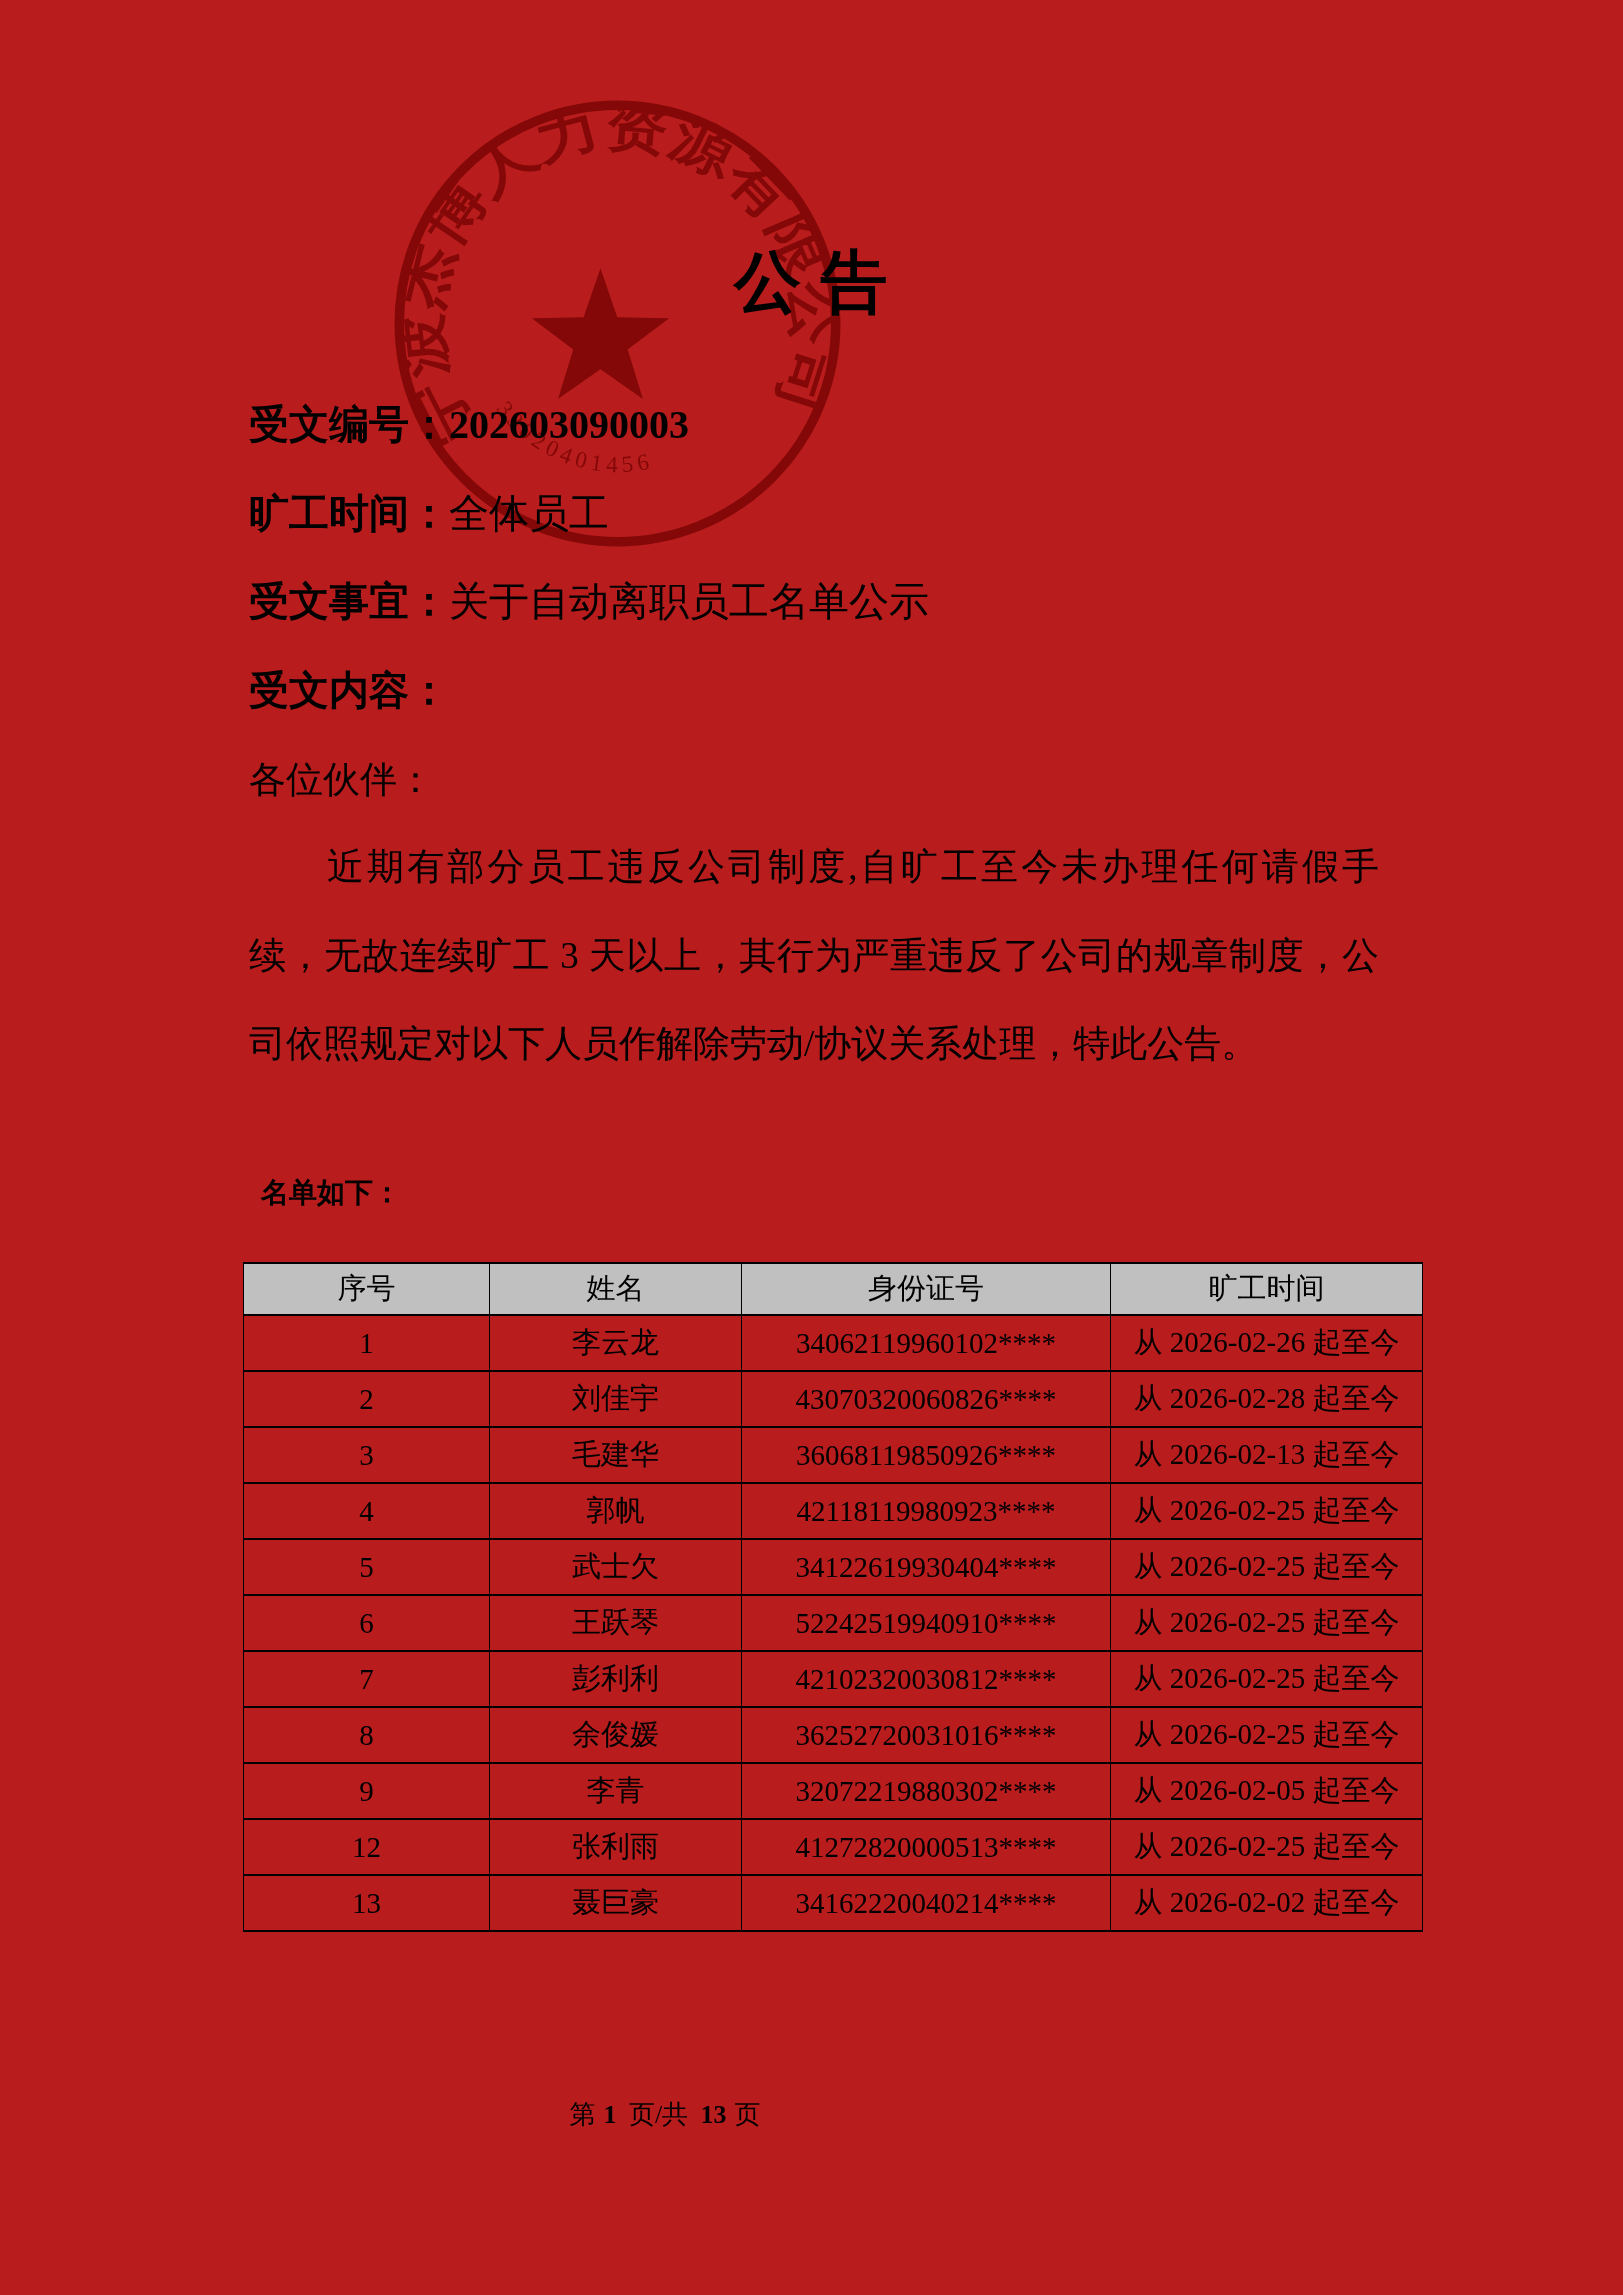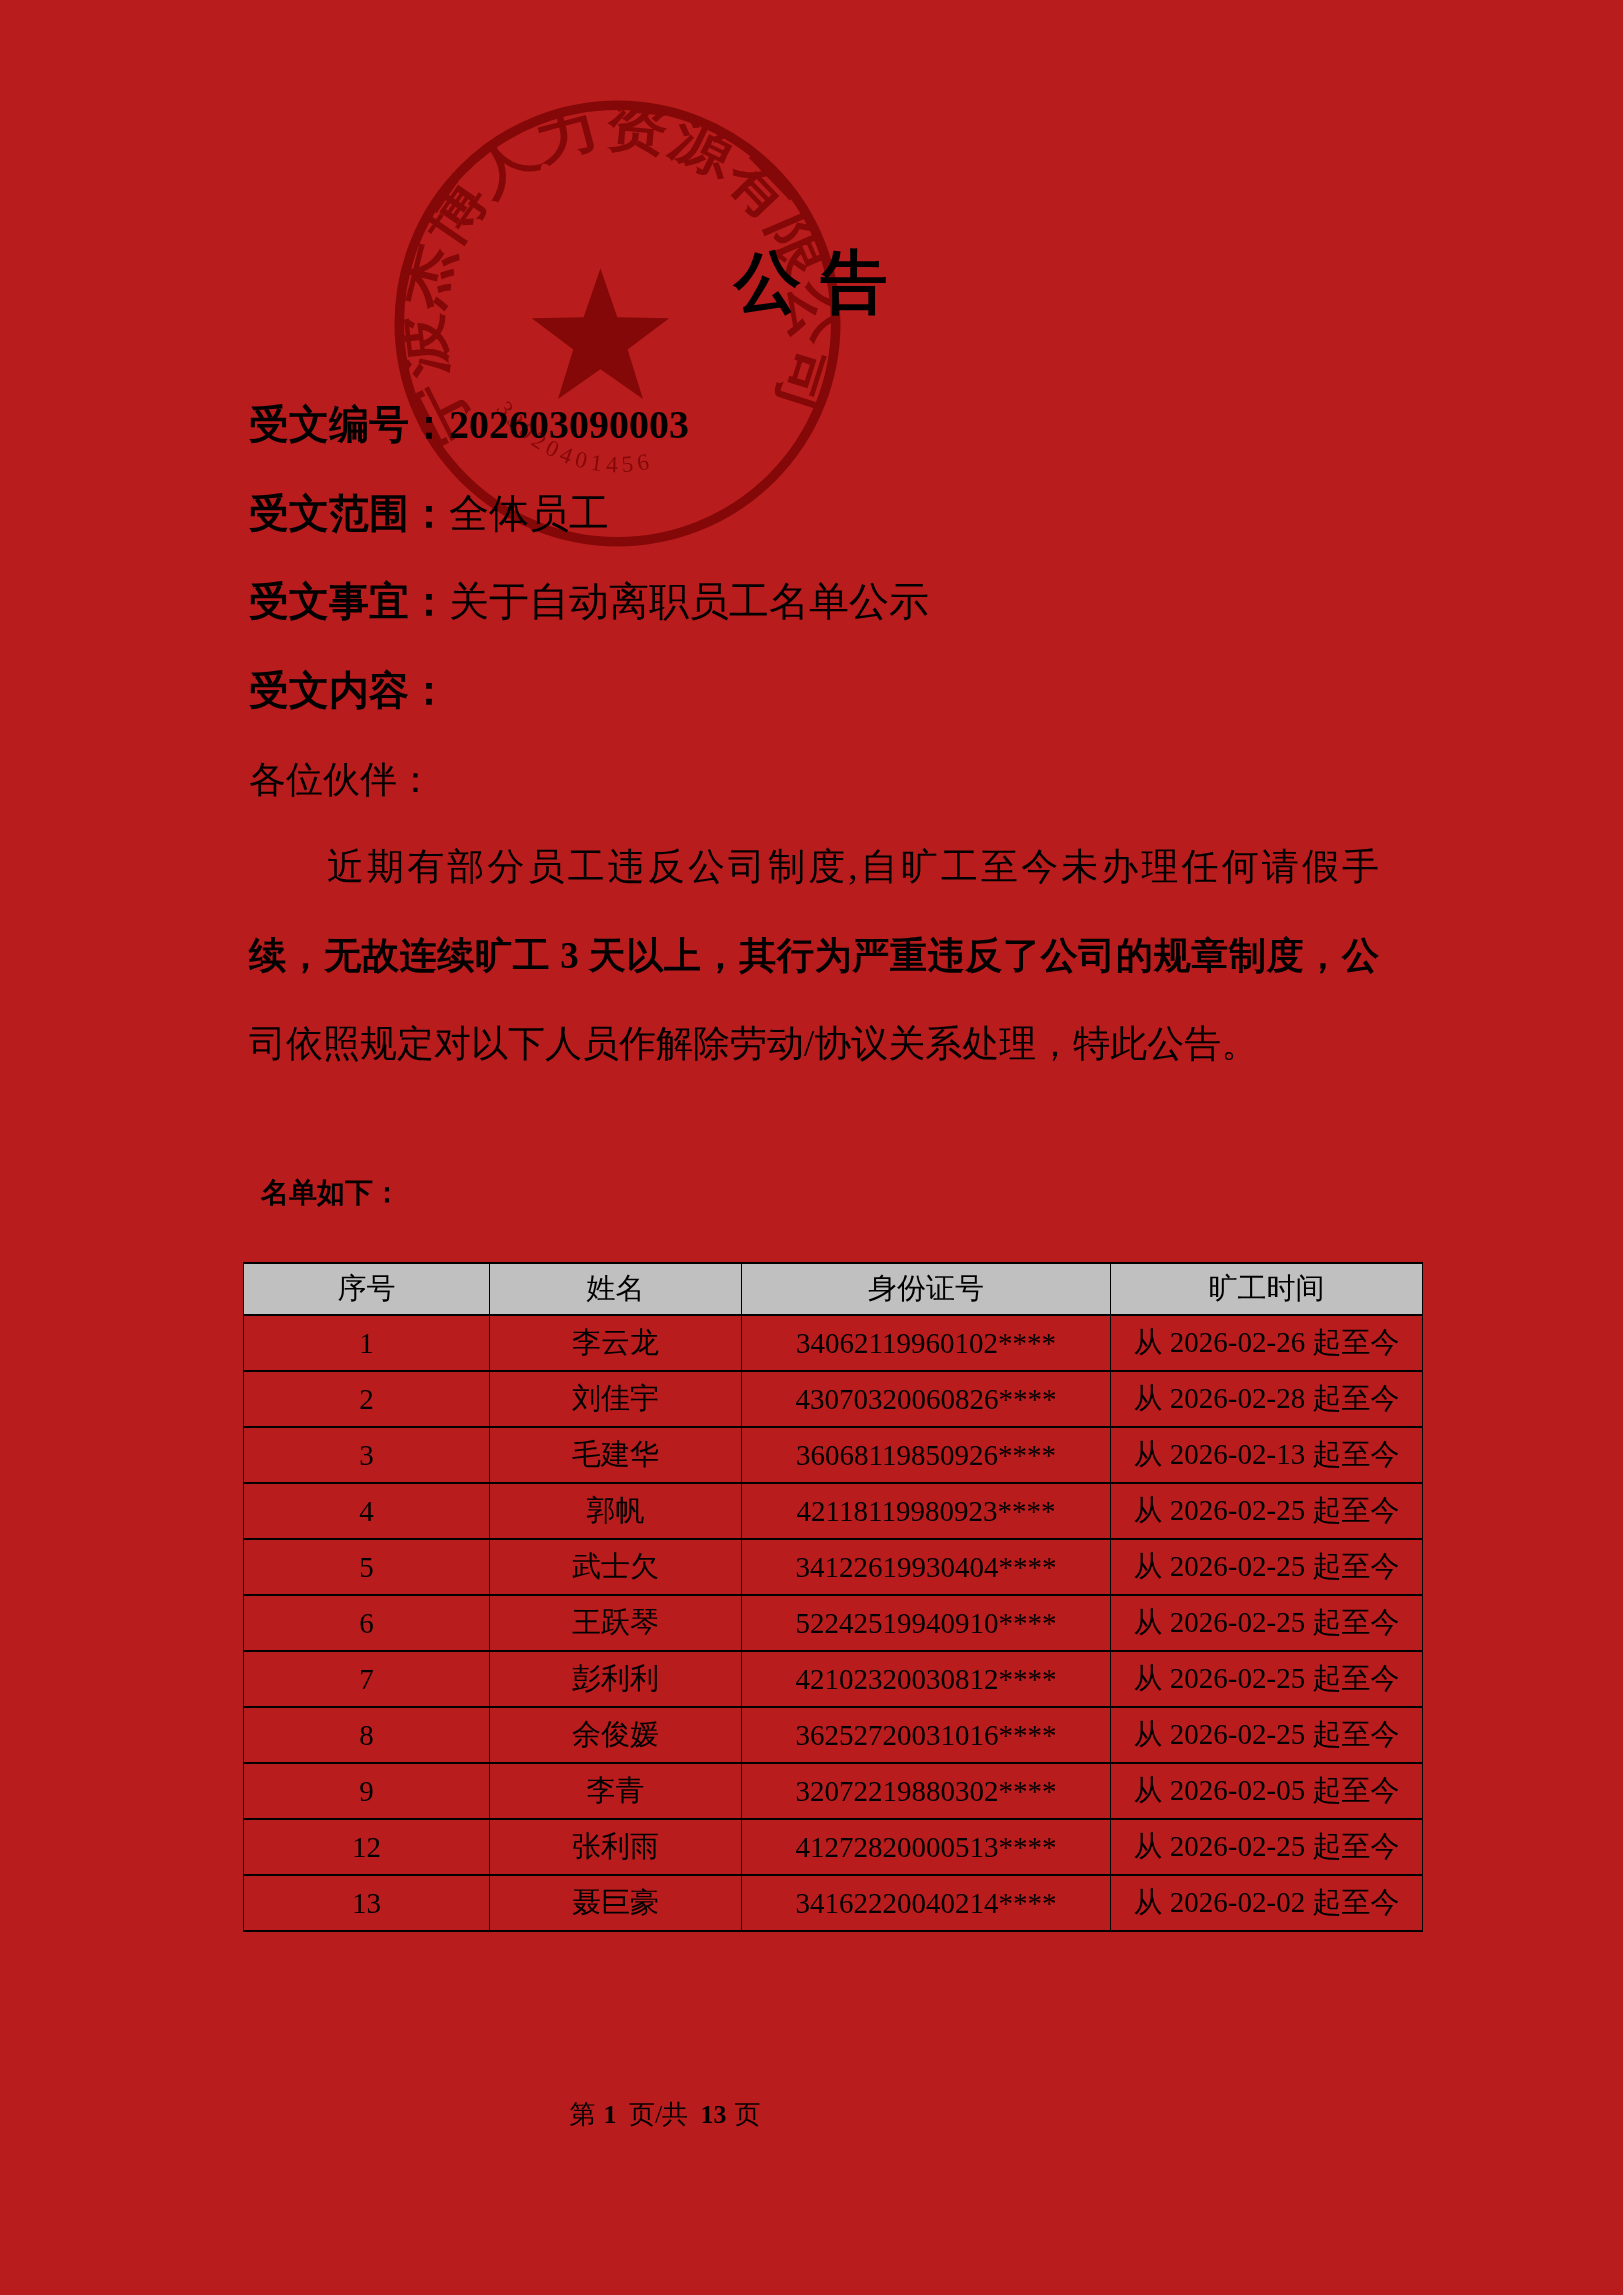--- a/index.html
+++ b/index.html
@@ -13,21 +13,21 @@
   .meta-line { position:absolute; left:249px; font-size:40px; font-weight:bold; line-height:1.2; white-space:pre; }
   .meta-line .value { font-weight:normal; }
   .meta-line .value.bold { font-weight:bold; }
   .m0 { top:401px; } .m1 { top:490px; } .m2 { top:578px; } .m3 { top:667px;text-align:right; }
 
   .salutation { position:absolute; left:249px; top:755px; font-size:37px; }
 
   .para-line { position:absolute; left:249px; width:1130px; font-size:37px;
                text-align:justify; text-align-last:justify; white-space:normal; }
   .p0 { top:842px; text-indent:78px; }
-  .p1 { top:931px;font-weight:bold; }
+  .p1 { top:931px; }
   .p2 { top:1019px; text-align-last:left; }
 
   .list-intro { position:absolute; left:249px; top:1174px; font-size:28px; font-weight:600;margin-left:12px; }
 
   table.roster { position:absolute; left:243px; top:1262px; width:1178px;
                  border-collapse:collapse; table-layout:fixed; font-size:29px;padding-left:10px; }
   table.roster th, table.roster td {
     border-left:1.4px solid #000; border-right:1.4px solid #000;
     border-top:2.7px solid #000; border-bottom:2.7px solid #000;
     text-align:center; vertical-align:middle; font-weight:normal; padding:0;
@@ -45,21 +45,21 @@
            mix-blend-mode:multiply; opacity:0.92; pointer-events:none; }
 </style>
 </head>
 <body>
 
 <div class="page">
 
   <div class="doc-title">公 告</div>
 
   <div class="meta-line m0"><span>受文编号：</span><span class="value bold">202603090003</span></div>
-  <div class="meta-line m1"><span>受文范围：</span><span class="value">全体员工</span></div>
+  <div class="meta-line m1"><span>旷工时间：</span><span class="value">全体员工</span></div>
   <div class="meta-line m2"><span>受文事宜：</span><span class="value">关于自动离职员工名单公示</span></div>
   <div class="meta-line m3"><span>受文内容：</span><span class="value"></span></div>
 
   <div class="salutation">各位伙伴：</div>
 
   <div class="para-line p0">近期有部分员工违反公司制度,自旷工至今未办理任何请假手</div>
   <div class="para-line p1">续，无故连续旷工 3 天以上，其行为严重违反了公司的规章制度，公</div>
   <div class="para-line p2">司依照规定对以下人员作解除劳动/协议关系处理，特此公告。</div>
 
   <div class="list-intro">名单如下：</div>

